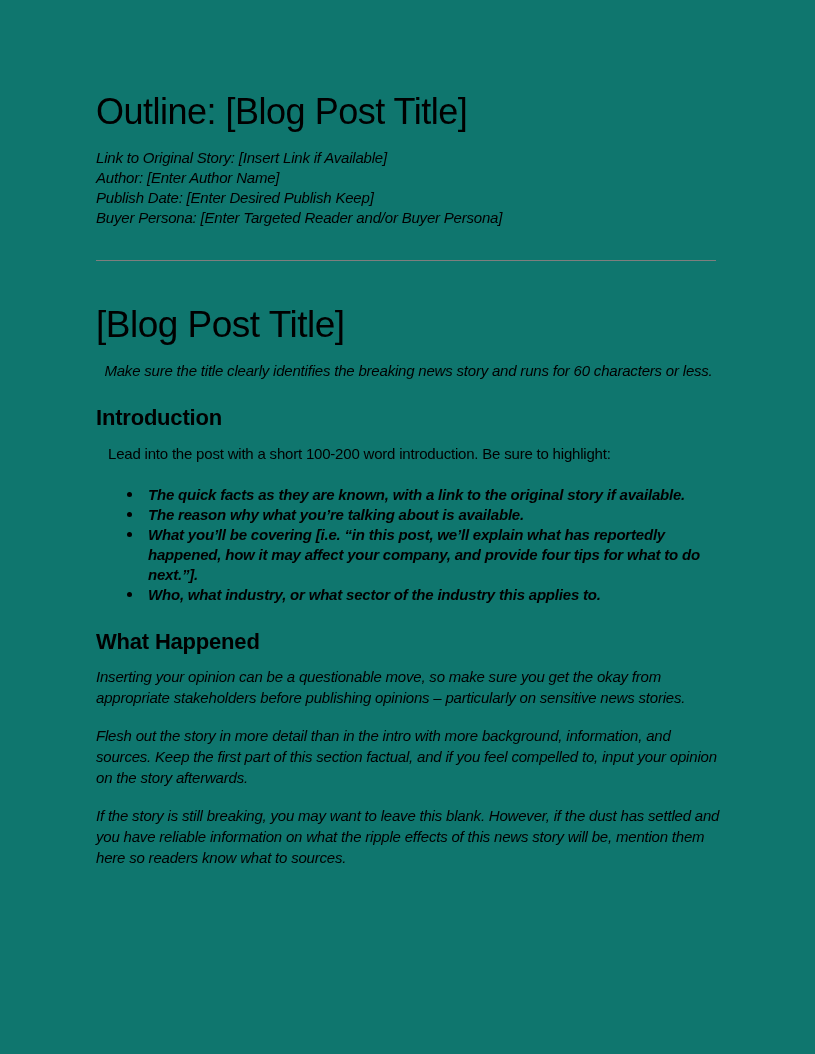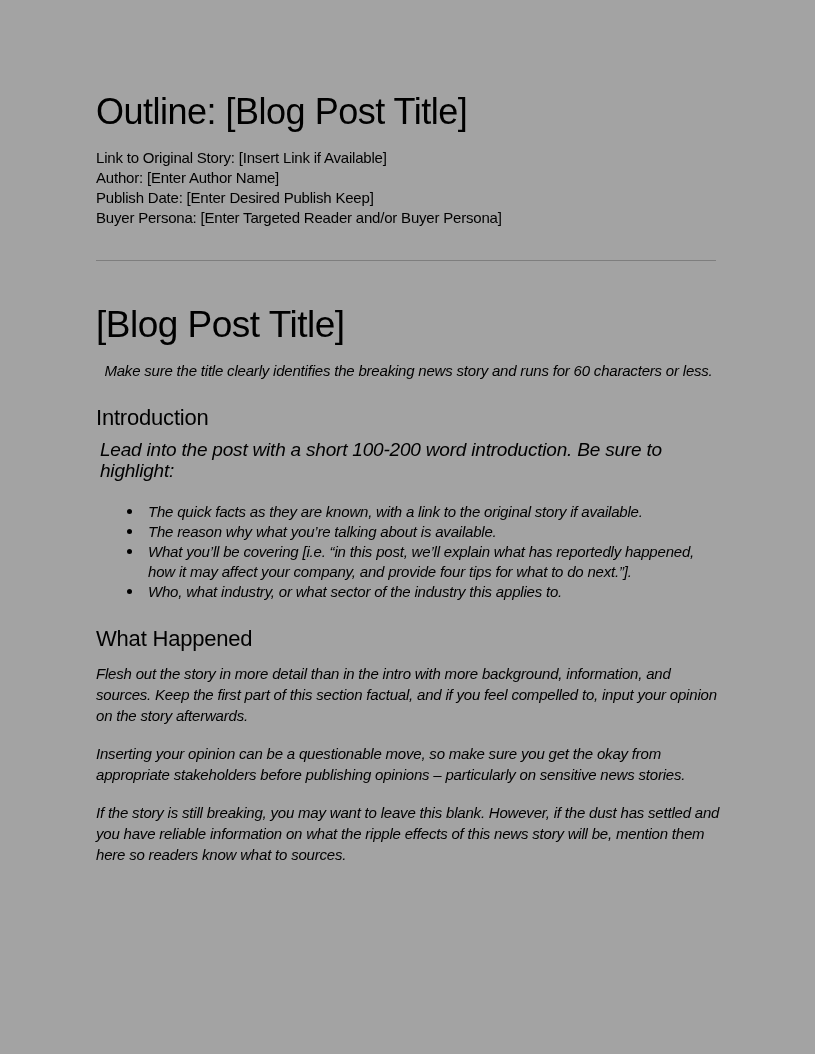--- a/index.html
+++ b/index.html
@@ -12,40 +12,40 @@
     height: 1054px;
     font-family: "Liberation Sans", sans-serif;
     color: #000000;
     overflow: hidden;
   }
   .page {
     box-sizing: border-box;
     width: 815px;
     min-height: 1054px;
     padding: 90px 90px 40px 96px;
-    background: #a3a3a3;
+    background: #0f766e;
   }
   .content {
     width: 625px;
   }
   .doc-title {
     font-size: 36px;
     font-weight: 400;
     letter-spacing: -0.5px;
     line-height: 1.2;
     margin: 0 0 15px 0;
     white-space: nowrap;
   }
   .meta {
     font-size: 15px;
     line-height: 20px;
     letter-spacing: -0.2px;
     margin: 0;
   }
-  .meta-line { white-space: nowrap; }
+  .meta-line { white-space: nowrap; font-style: italic; }
   hr.divider {
     border: none;
     border-top: 1px solid #7e7e7e;
     height: 0;
     margin: 32px 0 0 0;
     width: 620px;
   }
   h1.post-title {
     font-size: 37px;
     font-weight: 400;
@@ -58,44 +58,44 @@
     font-size: 15px;
     font-style: italic;
     line-height: 21px;
     letter-spacing: -0.2px;
     margin: 0;
     white-space: nowrap;
     text-align: center;
   }
   h2.section-heading {
     font-size: 22px;
-    font-weight: 400;
+    font-weight: 700;
     letter-spacing: -0.2px;
     line-height: 1.2;
     margin: 24px 0 8px 0;
   }
   .lead {
-    font-size: 19px;
-    font-style: italic;
+    font-size: 15px;
     line-height: 21px;
     letter-spacing: -0.2px;
-    margin: 4px;
+    margin: 12px;
   }
   ul.bullet-list {
     list-style: none;
     margin: 21px 0 0 0;
     padding: 0 0 0 29px;
   }
   ul.bullet-list li {
     position: relative;
     padding-left: 23px;
     font-size: 15px;
     font-style: italic;
     line-height: 20px;
     letter-spacing: -0.2px;
+    font-weight: bold;
   }
   ul.bullet-list li::before {
     content: "";
     position: absolute;
     left: 2px;
     top: 7px;
     width: 5px;
     height: 5px;
     border-radius: 50%;
     background: #000000;
@@ -143,19 +143,19 @@
     <h2 class="section-heading">Introduction</h2>
     <p class="lead">Lead into the post with a short 100-200 word introduction. Be sure to highlight:</p>
     <ul class="bullet-list">
       <li>The quick facts as they are known, with a link to the original story if available.</li>
       <li>The reason why what you’re talking about is available.</li>
       <li>What you’ll be covering [i.e. “in this post, we’ll explain what has reportedly happened, how it may affect your company, and provide four tips for what to do next.”].</li>
       <li>Who, what industry, or what sector of the industry this applies to.</li>
     </ul>
 
     <h2 class="section-heading">What Happened</h2>
+    <p class="para">Inserting your opinion can be a questionable move, so make sure you get the okay from appropriate stakeholders before publishing opinions – particularly on sensitive news stories.</p>
     <p class="para">Flesh out the story in more detail than in the intro with more background, information, and sources. Keep the first part of this section factual, and if you feel compelled to, input your opinion on the story afterwards.</p>
-    <p class="para">Inserting your opinion can be a questionable move, so make sure you get the okay from appropriate stakeholders before publishing opinions – particularly on sensitive news stories.</p>
 
     <p class="para">If the story is still breaking, you may want to leave this blank. However, if the dust has settled and you have reliable information on what the ripple effects of this news story will be, mention them here so readers know what to sources.</p>
 
   </div>
 </div>
 
 </body></html>

